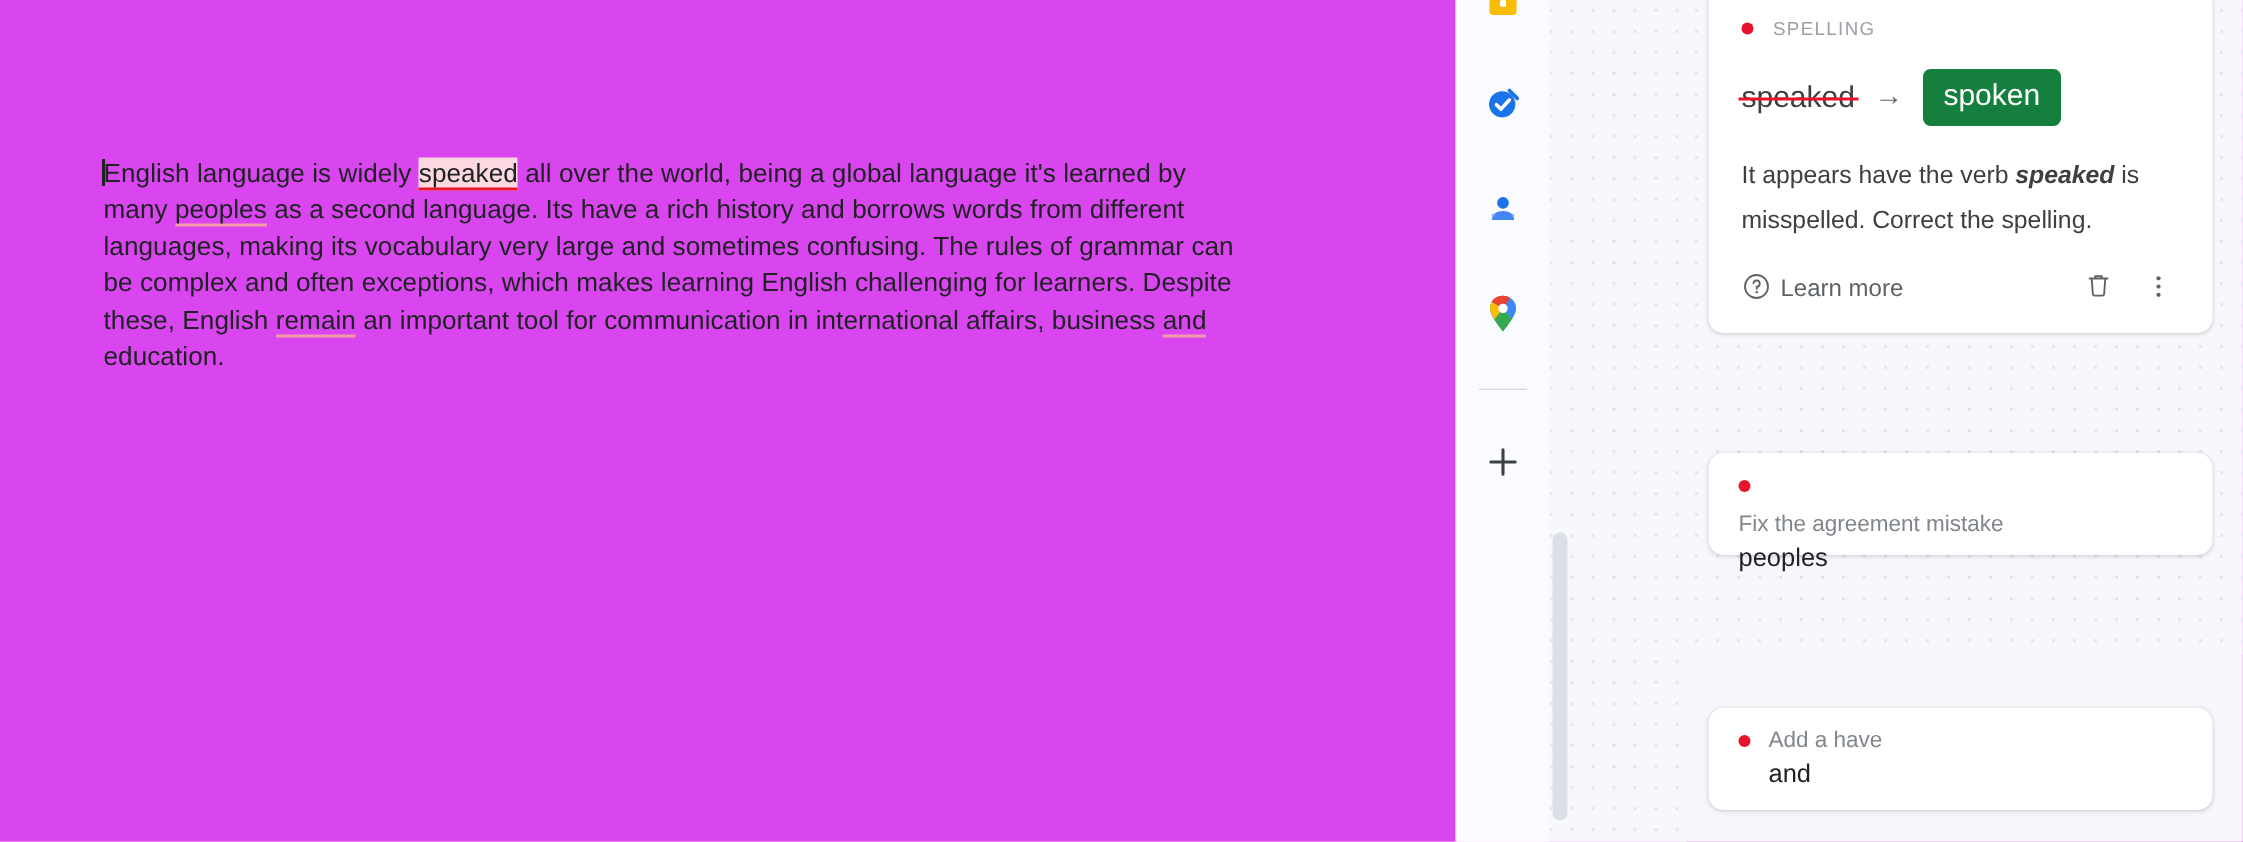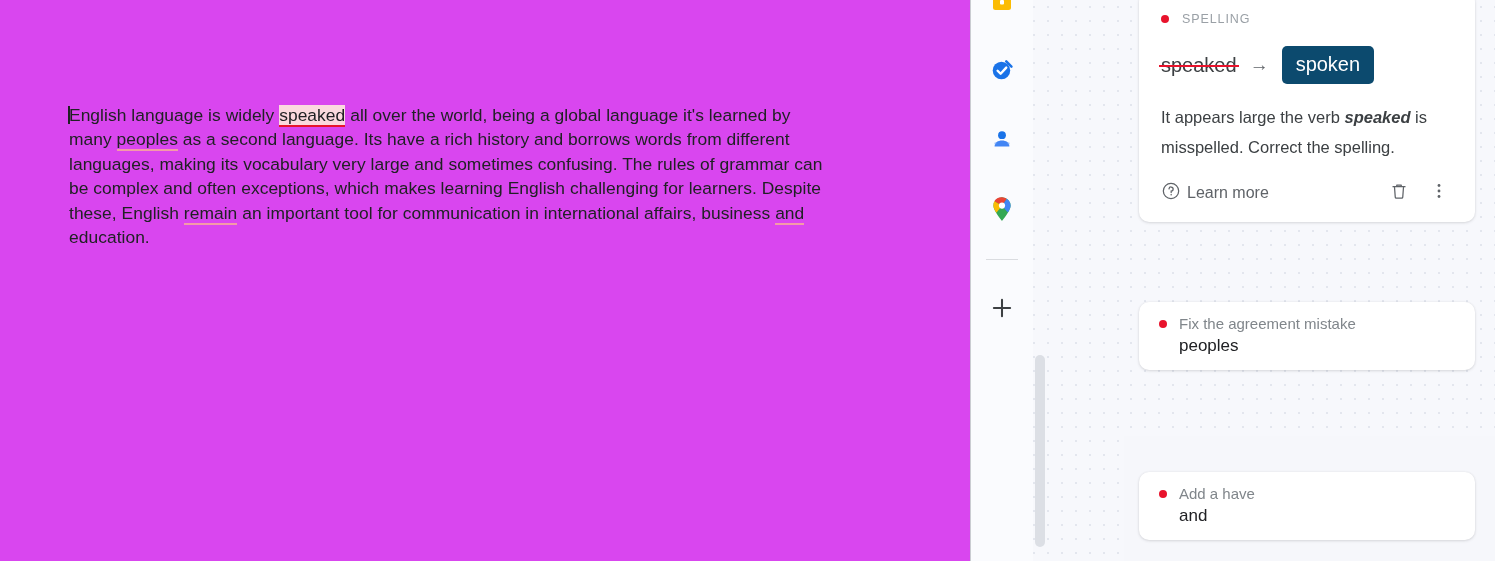--- a/index.html
+++ b/index.html
@@ -183,21 +183,21 @@
     height: 1.6px;
     background: #e8132c;
   }
   .arrow {
     color: #5f6368;
     font-size: 19px;
     line-height: 1;
     padding-bottom: 2px;
   }
   .accept-chip {
-    background: #0c4a6e;
+    background: #15803d;
     color: #ffffff;
     font-size: 20px;
     border-radius: 5px;
     padding: 7px 14px 9px 14px;
     line-height: 22px;
     border: none;
     font-family: "Liberation Sans", sans-serif;
     cursor: pointer;
   }
   .explain {
@@ -342,21 +342,21 @@
         <span class="cat-label">SPELLING</span>
       </div>
 
       <div class="replace-row">
         <span class="wrong-word">speaked</span>
         <span class="arrow">→</span>
         <button class="accept-chip">spoken</button>
       </div>
 
       <div class="explain">
-        <span>It appears large the verb </span><b>speaked</b><span> is misspelled. Correct the spelling.</span>
+        <span>It appears have the verb </span><b>speaked</b><span> is misspelled. Correct the spelling.</span>
       </div>
 
       <div class="card-actions">
         <div class="learn-more">
           <span>
             <svg width="20" height="20" viewBox="0 0 24 24">
               <circle cx="12" cy="12" r="9.2" fill="none" stroke="#5f6368" stroke-width="1.5"></circle>
               <path d="M9.6 9.4a2.5 2.5 0 1 1 2.6 2.8v1.6" fill="none" stroke="#5f6368" stroke-width="1.5" stroke-linecap="round"></path>
               <circle cx="12.2" cy="16.5" r="0.95" fill="#5f6368"></circle>
             </svg>
@@ -378,21 +378,21 @@
             <svg width="20" height="20" viewBox="0 0 24 24">
               <circle cx="12" cy="5.4" r="1.7" fill="#5f6368"></circle>
               <circle cx="12" cy="12" r="1.7" fill="#5f6368"></circle>
               <circle cx="12" cy="18.6" r="1.7" fill="#5f6368"></circle>
             </svg>
           </span>
         </div>
       </div>
     </div>
 
-    <div class="card card-small" style="top:302px;">
+    <div class="card card-small" style="top:302px;flex-direction:column;">
       <span class="dot"></span>
       <div>
         <div class="cs-title">Fix the agreement mistake</div>
         <div class="cs-word">peoples</div>
       </div>
     </div>
 
 
     <div class="card card-small" style="top:472px;">
       <span class="dot"></span>

